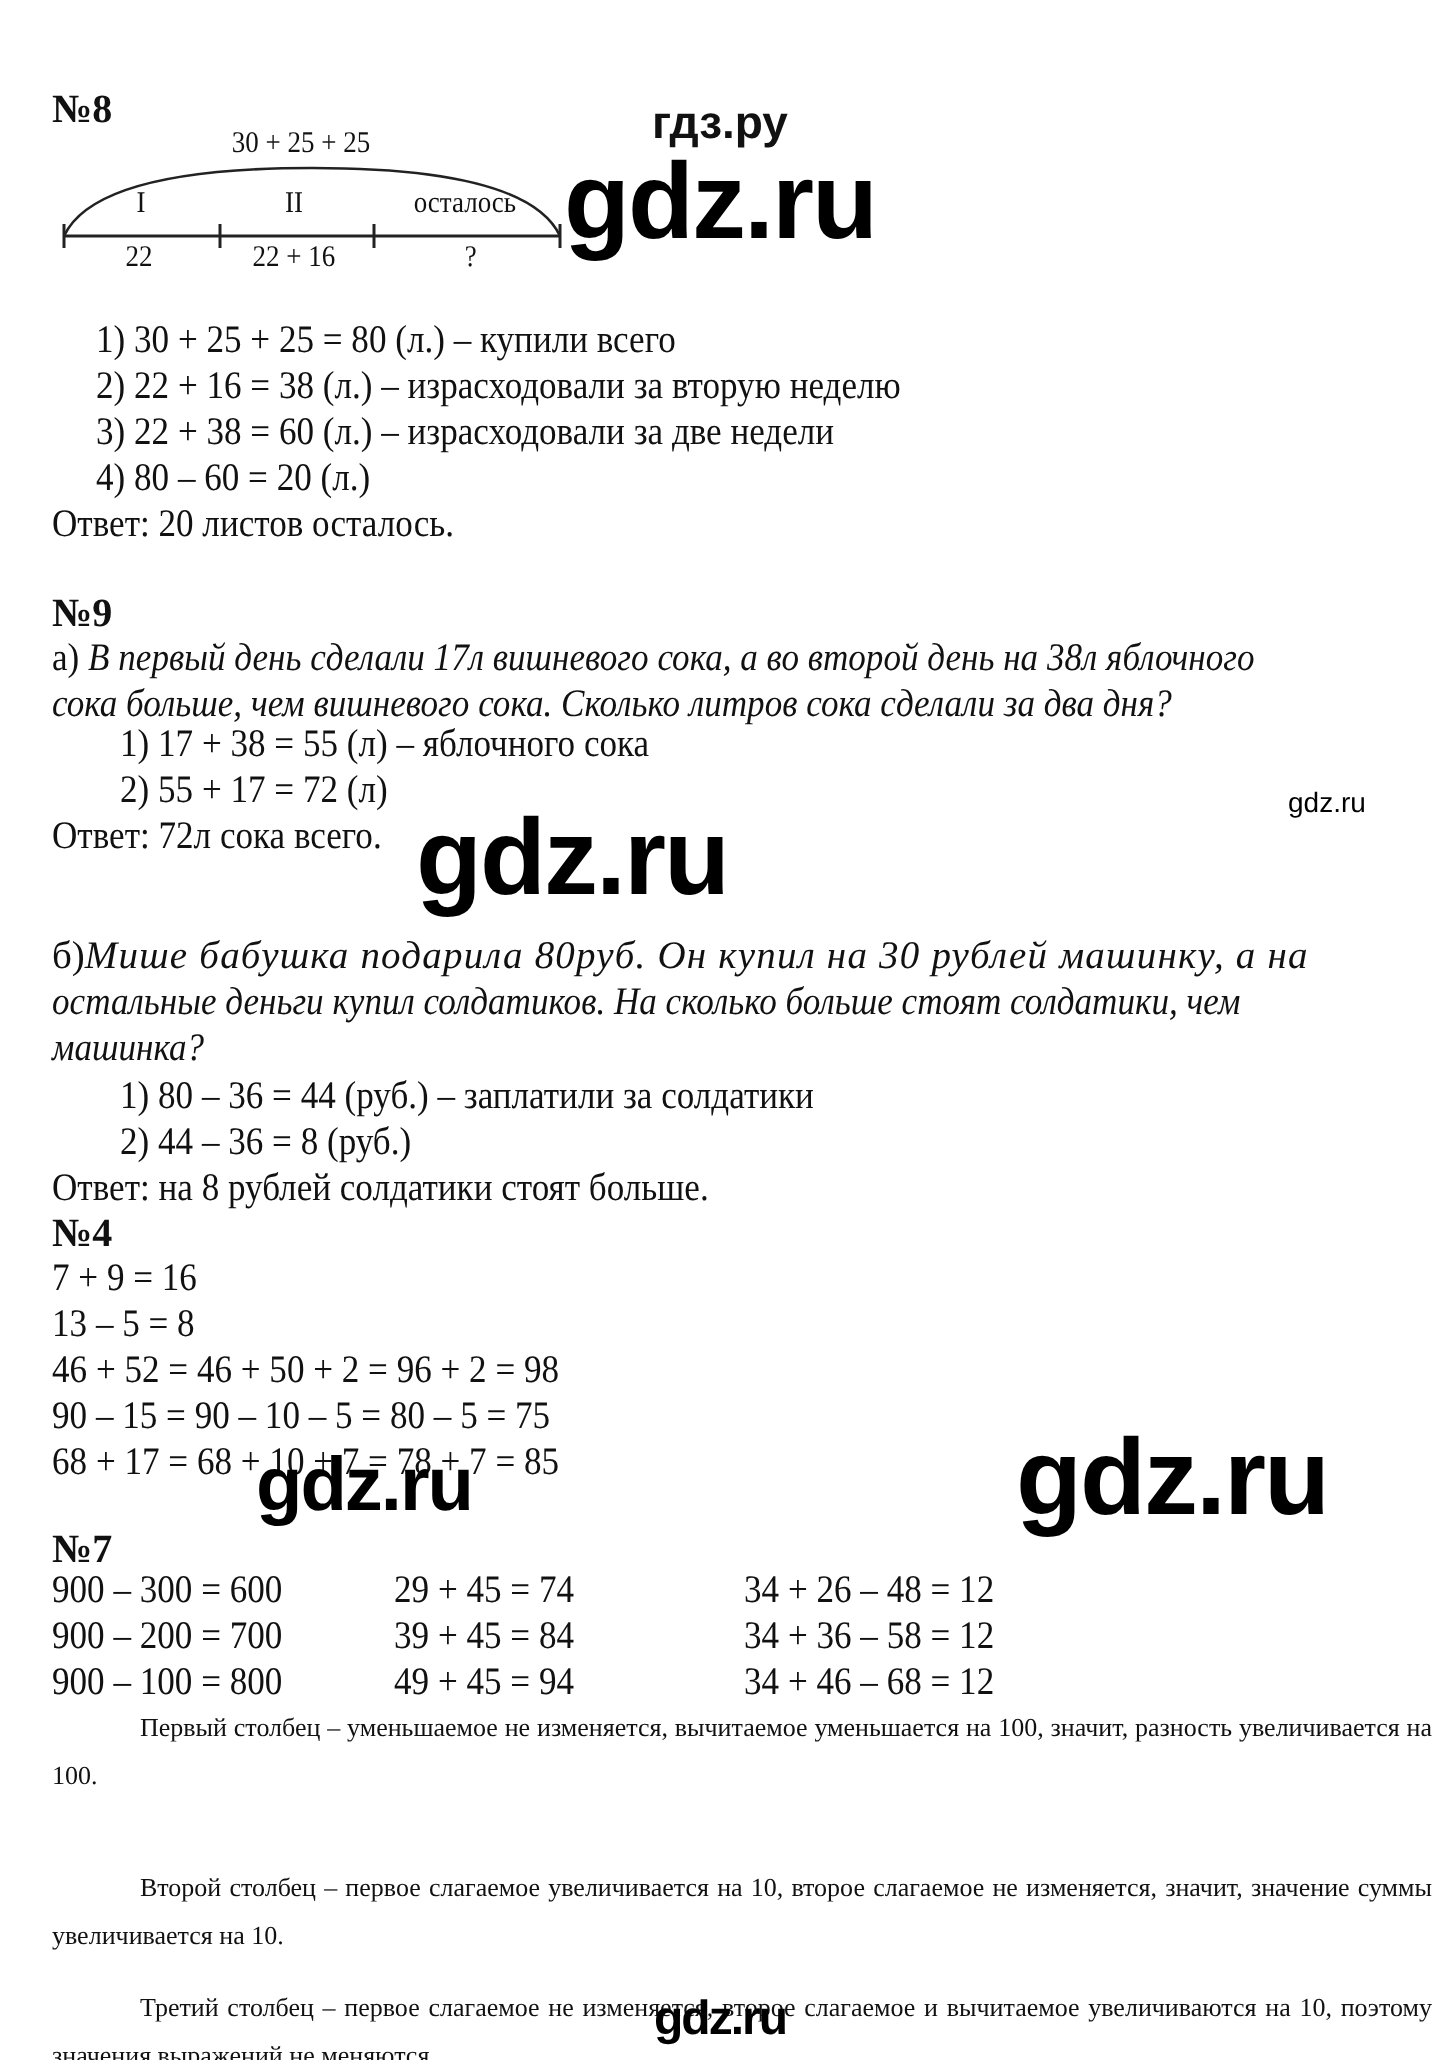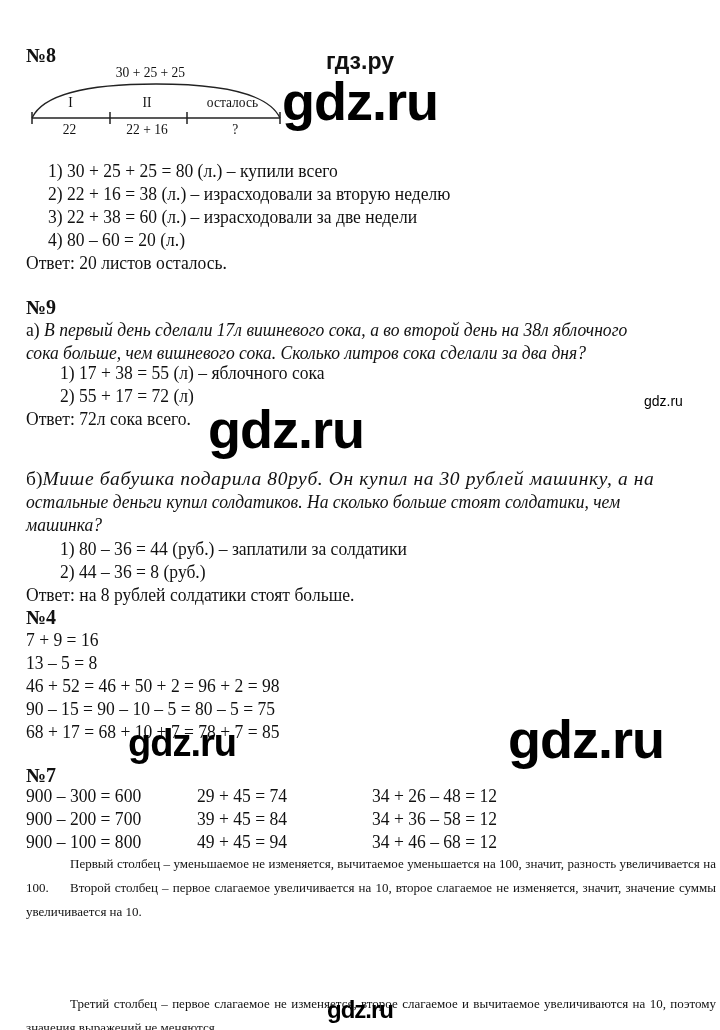--- a/index.html
+++ b/index.html
@@ -90,16 +90,16 @@
 <div class="col" style="left:26px;top:808px">900 – 200 = 700</div>
 <div class="col" style="left:26px;top:831px">900 – 100 = 800</div>
 <div class="col" style="left:197px;top:785px">29 + 45 = 74</div>
 <div class="col" style="left:197px;top:808px">39 + 45 = 84</div>
 <div class="col" style="left:197px;top:831px">49 + 45 = 94</div>
 <div class="col" style="left:372px;top:785px">34 + 26 – 48 = 12</div>
 <div class="col" style="left:372px;top:808px">34 + 36 – 58 = 12</div>
 <div class="col" style="left:372px;top:831px">34 + 46 – 68 = 12</div>
 
 <div class="just" style="top:852px;text-indent:44px">Первый столбец – уменьшаемое не изменяется, вычитаемое уменьшается на 100, значит, разность увеличивается на 100.</div>
-<div class="just" style="top:876px;text-indent:44px">Второй столбец – первое слагаемое увеличивается на 10, второе слагаемое не изменяется, значит, значение суммы увеличивается на 10.</div>
+<div class="just" style="top:932px;text-indent:44px">Второй столбец – первое слагаемое увеличивается на 10, второе слагаемое не изменяется, значит, значение суммы увеличивается на 10.</div>
 <div class="just" style="top:992px;text-indent:44px">Третий столбец – первое слагаемое не изменяется, второе слагаемое и вычитаемое увеличиваются на 10, поэтому значения выражений не меняются.</div>
 
 <div class="wm wm-foot" style="left:0;width:720px;text-align:center;top:996px">gdz.ru</div>
 
 </body></html>

